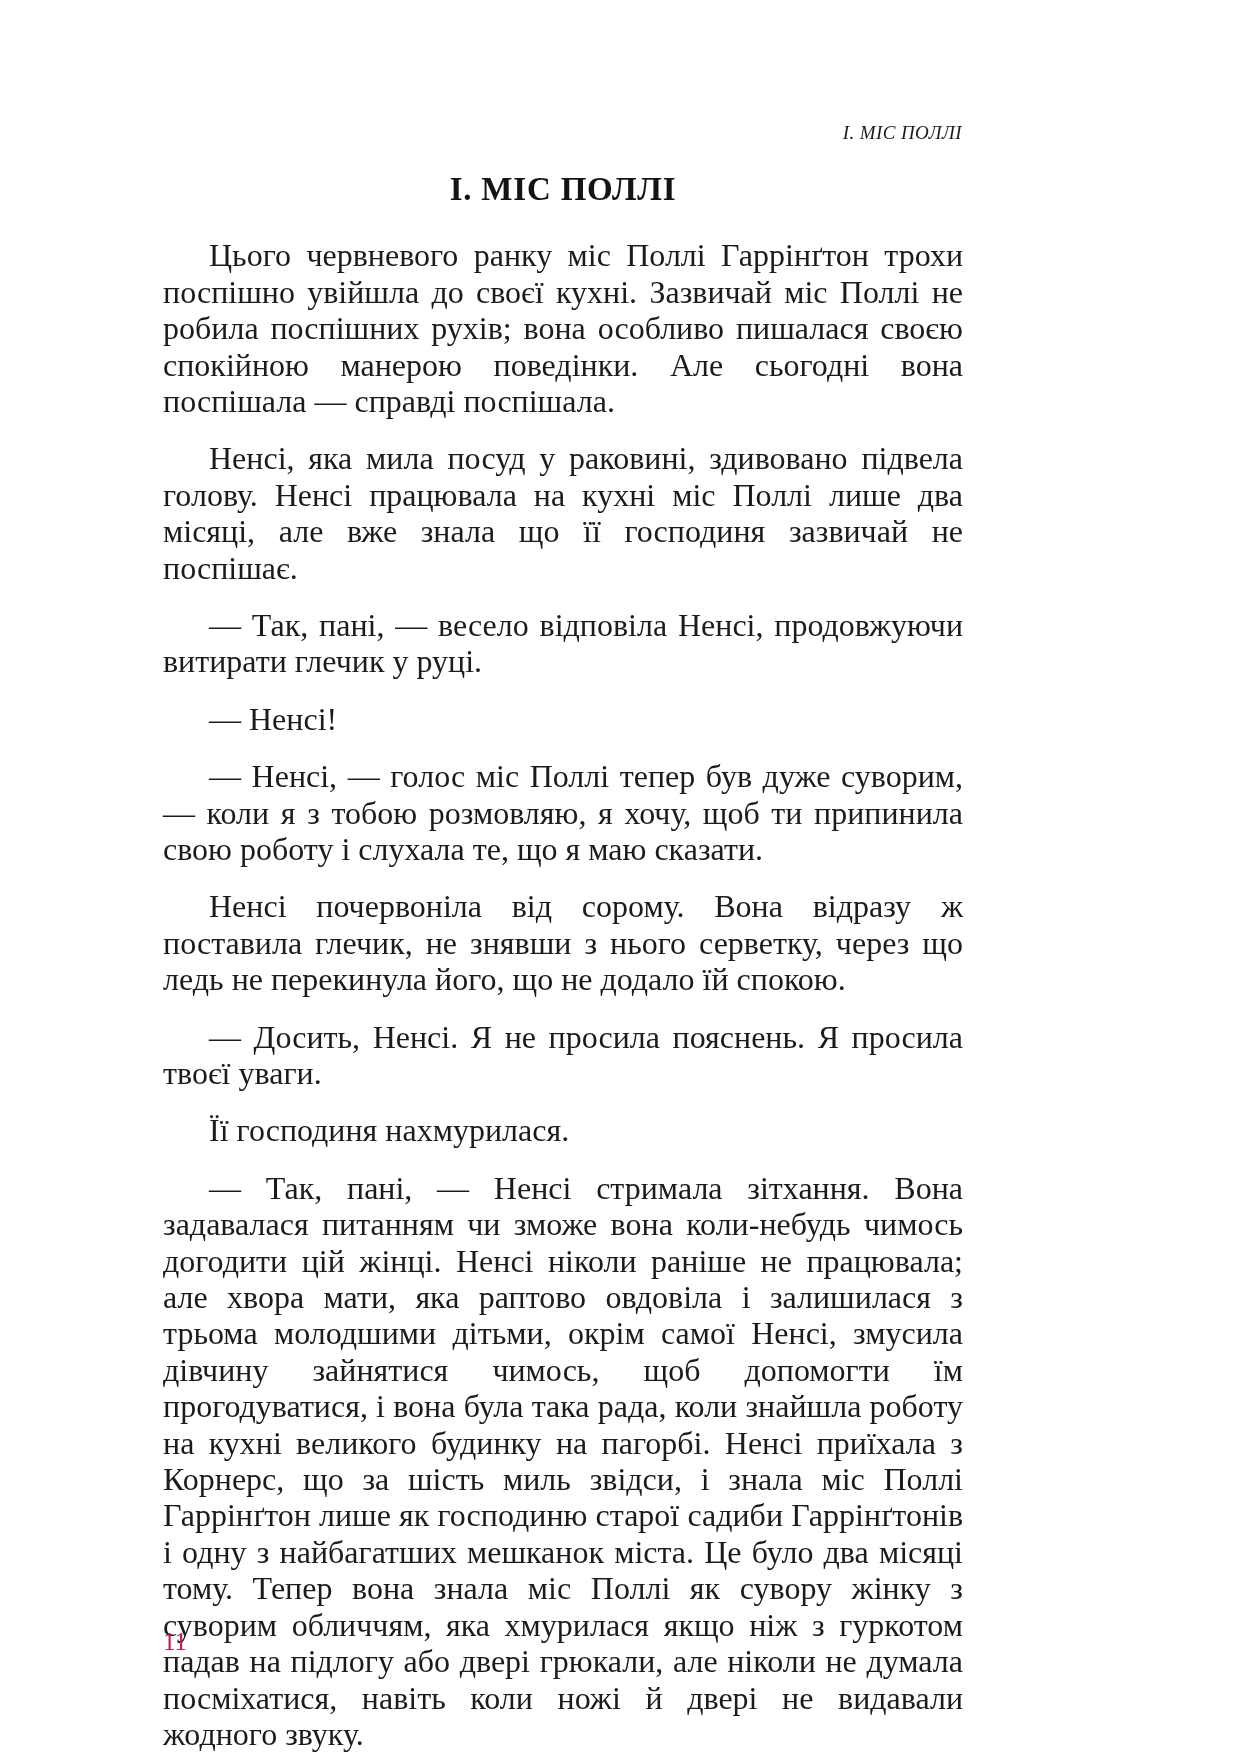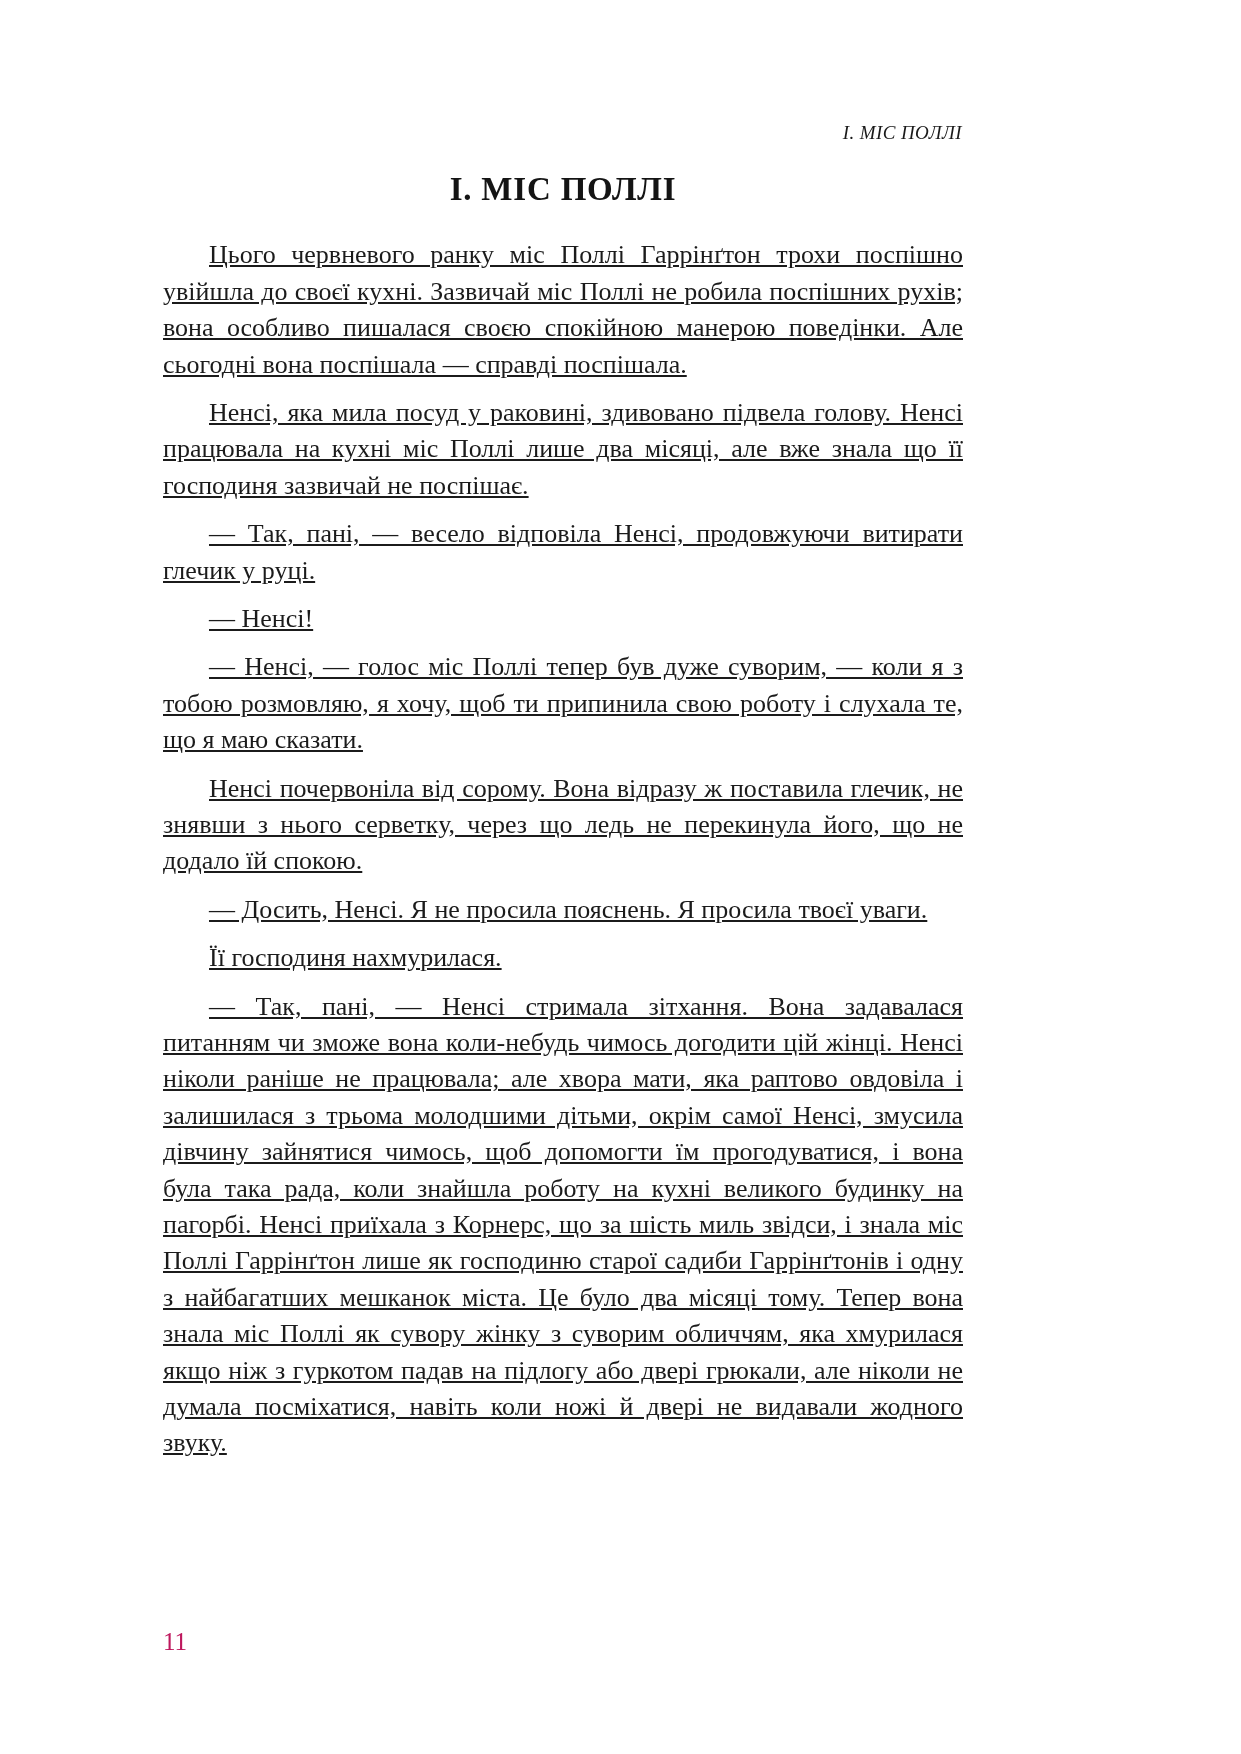--- a/index.html
+++ b/index.html
@@ -49,28 +49,27 @@
     line-height: 1.1;
   }
   .body-text {
     margin-top: 30px;
   }
   p.para {
     margin: 0 0 0 0;
     padding: 0;
     text-indent: 46px;
     text-align: justify;
-    font-size: 26px;
+    font-size: 32px;
     line-height: 36.4px;
     color: #1b1b1b;
     hyphens: none;
-    text-decoration: underline;
   }
   p.para + p.para {
-    margin-top: 12px;
+    margin-top: 21px;
   }
   p.para.last-line-natural {
     text-align-last: left;
   }
   .page-number {
     position: absolute;
     right: 0;
     top: 1628px;
     width: 800px;
     text-align: left;

